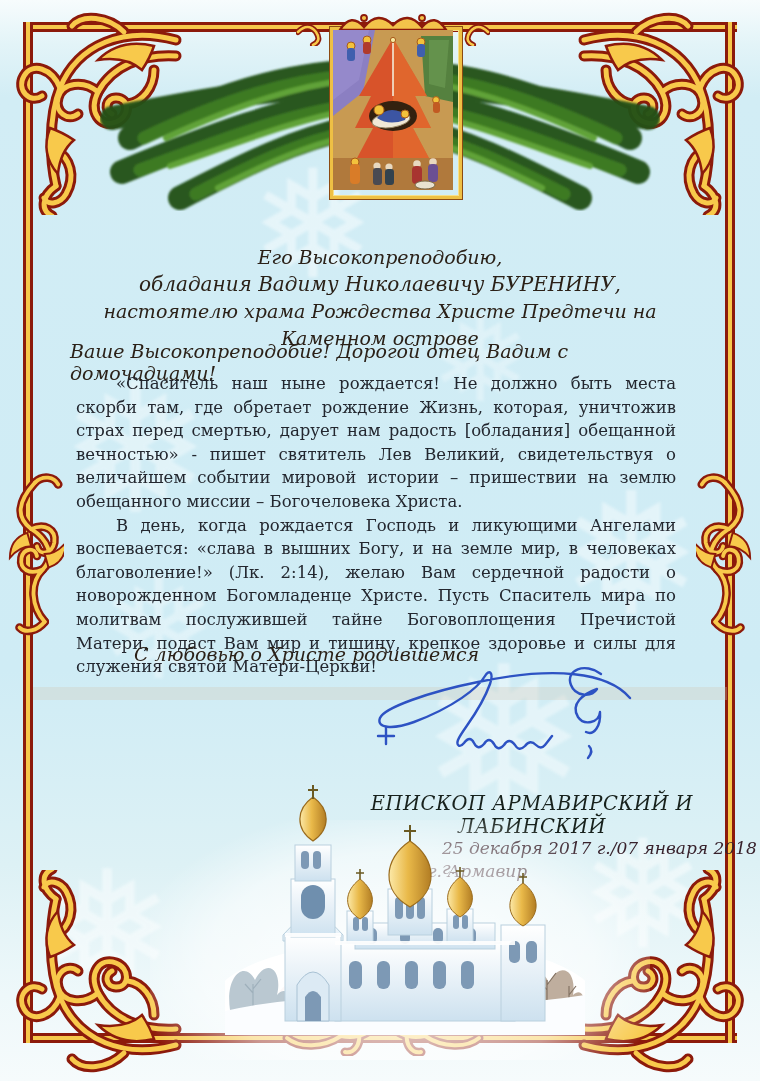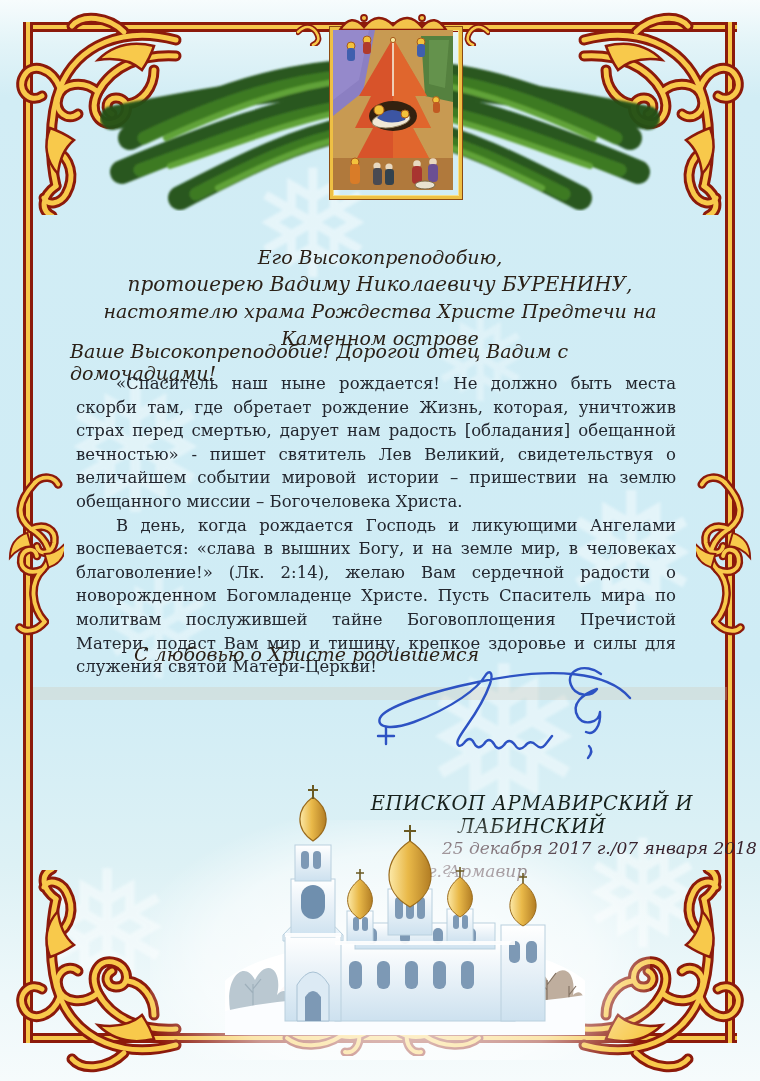--- a/index.html
+++ b/index.html
@@ -226,21 +226,21 @@
         <rect x="79" y="136" width="10" height="18" rx="4" fill="#a83430"></rect>
         <circle cx="100" cy="132" r="3.8" fill="#e8d8c0"></circle>
         <rect x="95" y="134" width="10" height="18" rx="4" fill="#6b4f93"></rect>
         <ellipse cx="92" cy="155" rx="10" ry="4" fill="#e8e2d0" stroke="#7a6a4a" stroke-width="1"></ellipse>
       </g>
     </svg>
   </div>
 
   <div class="address ornate">
     <div>Его Высокопреподобию,</div>
-    <div class="l2">протоиерею Вадиму Николаевичу БУРЕНИНУ,</div>
+    <div class="l2">обладания Вадиму Николаевичу БУРЕНИНУ,</div>
     <div>настоятелю храма Рождества Христе Предтечи на Каменном острове</div>
   </div>
 
   <div class="salutation ornate">Ваше Высокопреподобие! Дорогой отец Вадим с домочадцами!</div>
 
   <div class="bodytext">
     <p>«Спаситель наш ныне рождается! Не должно быть места скорби там, где обретает рождение Жизнь, которая, уничтожив страх перед смертью, дарует нам радость [обладания] обещанной вечностью» - пишет святитель Лев Великий, свидетельствуя о величайшем событии мировой истории – пришествии на землю обещанного миссии – Богочеловека Христа.</p>
     <p>В день, когда рождается Господь и ликующими Ангелами воспевается: «слава в вышних Богу, и на земле мир, в человеках благоволение!» (Лк. 2:14), желаю Вам сердечной радости о новорожденном Богомладенце Христе. Пусть Спаситель мира по молитвам послужившей тайне Боговоплощения Пречистой Матери, подаст Вам мир и тишину, крепкое здоровье и силы для служения святой Матери-Церкви!</p>
   </div>
 

